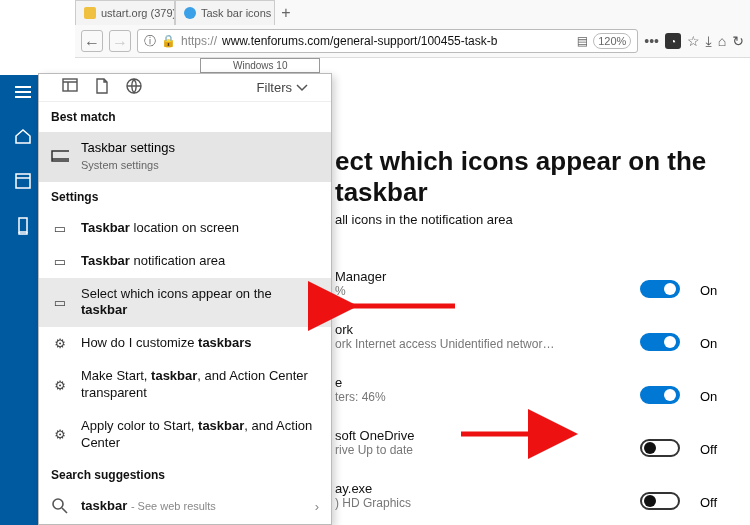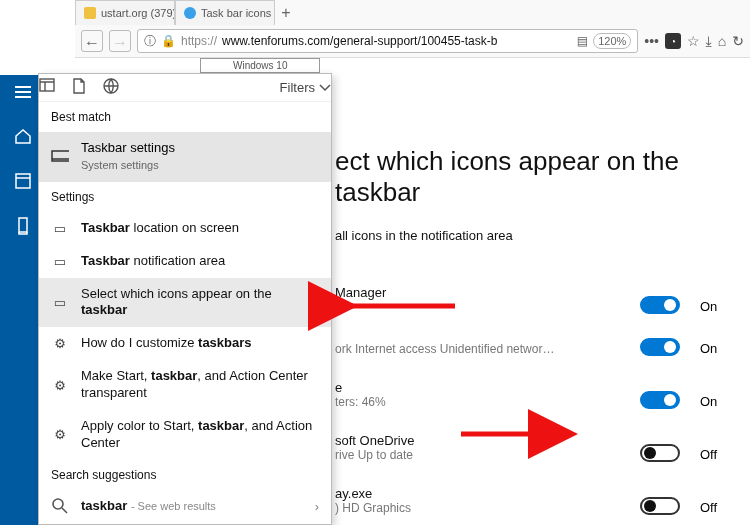--- a/index.html
+++ b/index.html
@@ -17,35 +17,35 @@
   .zoom{border:1px solid #bbb;border-radius:8px;padding:1px 4px;font-size:11px;background:#fff}
   .tool-icons{display:flex;gap:6px;color:#555;font-size:14px;align-items:center}
   .page-hint{position:absolute;top:58px;left:200px;text-align:center;font-size:10px;color:#555}
   .page-hint .w10{border:1px solid #999;padding:1px 32px;background:#fff;display:inline-block}
   .page-hint .lt{border:1px solid #999;border-top:none;padding:1px 8px;background:#fff;display:inline-block;font-size:10px}
 
   .blue-rail{position:absolute;top:75px;left:0;width:46px;bottom:0;background:#005aa0;display:flex;flex-direction:column;align-items:center;padding-top:10px;gap:24px;color:#fff}
   .rail-item svg{stroke:#fff}
 
   .search-panel{position:absolute;top:73px;left:38px;width:294px;bottom:0;background:#fff;border:1px solid #bbb;box-shadow:3px 3px 8px rgba(0,0,0,.18);display:flex;flex-direction:column;font-size:13px;color:#111}
-  .sp-head{display:flex;align-items:center;height:32px;padding:4px 0;gap:14px;border-bottom:1px solid #eee}
+  .sp-head{display:flex;align-items:center;height:32px;padding:4px 23px;gap:14px;border-bottom:1px solid #eee}
   .sp-head .icons{display:flex;gap:18px;color:#555}
   .filters{margin-left:auto;display:flex;align-items:center;gap:4px;color:#444;font-size:13px}
-  .sec-label{font-weight:400;padding:8px 12px;font-size:12px}
+  .sec-label{font-weight:700;padding:8px 12px;font-size:12px}
   .row{display:flex;align-items:center;gap:12px;padding:8px 12px}
   .row .ic{width:18px;display:flex;justify-content:center;color:#444;flex:none}
   .row .txt{flex:1;line-height:1.3}
   .row.sel{background:#e5e5e5}
   .row.hov{background:#e9e9e9}
   .sub{color:#666;font-size:11px}
   .row .chev{color:#888}
   .seeweb{color:#888;font-size:11px}
 
   .settings-page{position:absolute;top:100px;left:335px;right:12px;bottom:0;padding-top:46px}
-  .settings-title{font-size:26px;font-weight:400;color:#111;margin-bottom:20px}
+  .settings-title{font-size:26px;font-weight:700;color:#111;margin-bottom:4px}
   .lead{font-size:13px;color:#111;margin-bottom:30px}
   .opt{display:flex;align-items:flex-end;padding:12px 10px 12px 0;gap:20px;border-top:0}
   .opt .meta{flex:1}
   .opt .name{font-size:13px;color:#111}
   .opt .desc{font-size:12px;color:#777;white-space:nowrap;overflow:hidden;text-overflow:ellipsis;max-width:230px}
   .toggle{position:relative;width:40px;height:18px;border-radius:10px;border:2px solid #333;flex:none}
   .toggle.on{background:#0078d4;border-color:#0078d4}
   .toggle .knob{position:absolute;top:1px;width:12px;height:12px;border-radius:50%}
   .toggle.on .knob{right:2px;background:#fff}
   .toggle.off .knob{left:2px;background:#111}
@@ -206,20 +206,21 @@
           <div class="name">Manager</div>
           <div class="desc">%</div>
         </div>
         <div class="toggle on">
           <div class="knob"></div>
         </div>
         <div class="state">On</div>
       </div>
       <div class="opt">
         <div class="meta">
+          <div class="name">ork</div>
           <div class="desc">ork Internet access  Unidentified networ…</div>
         </div>
         <div class="toggle on">
           <div class="knob"></div>
         </div>
         <div class="state">On</div>
       </div>
       <div class="opt">
         <div class="meta">
           <div class="name">e</div>

